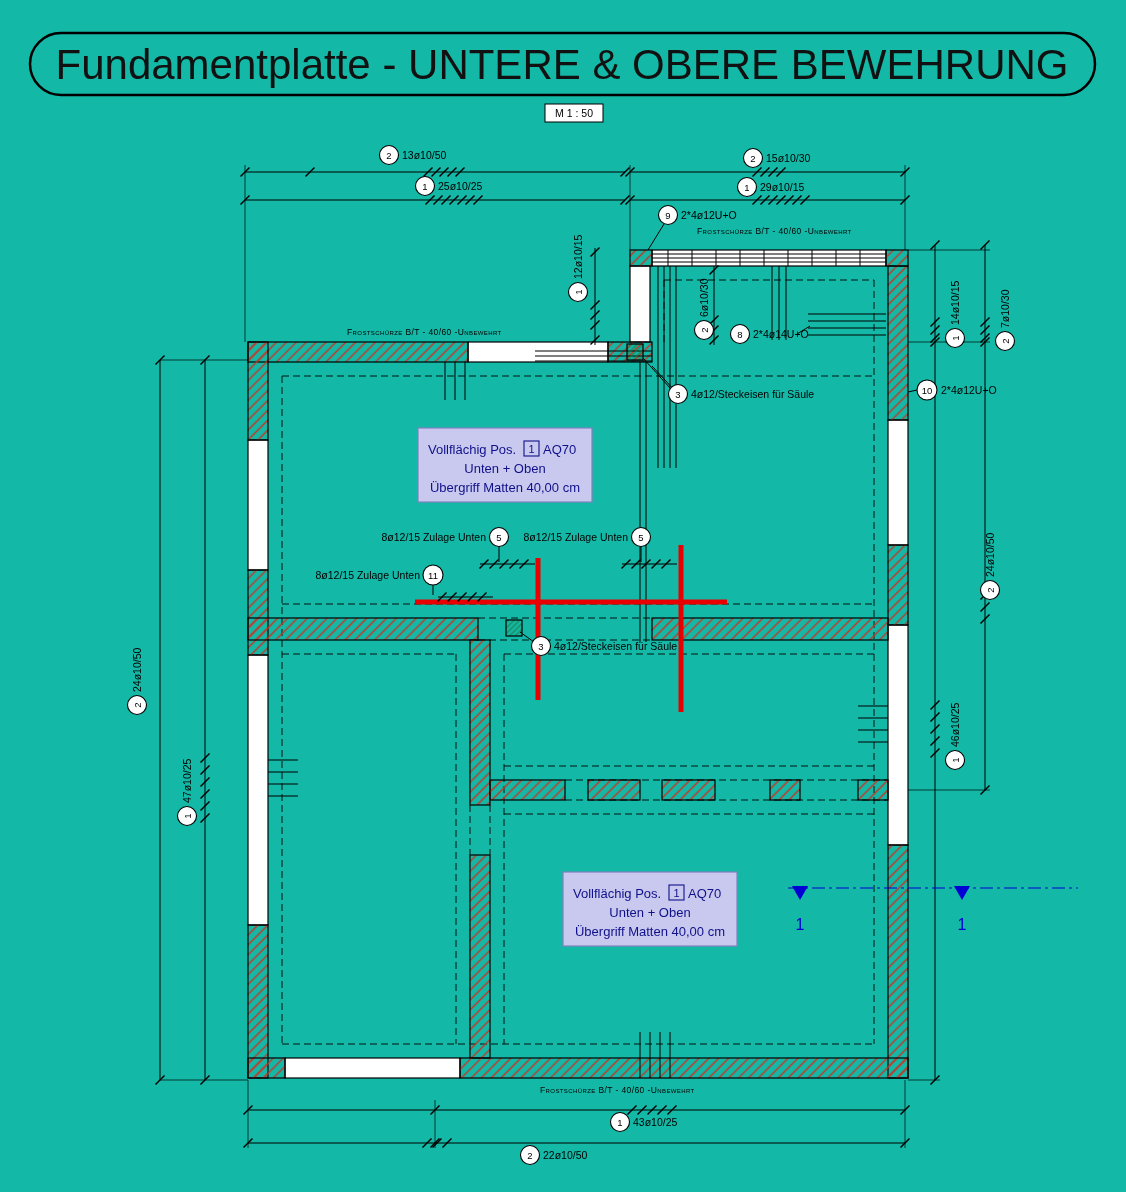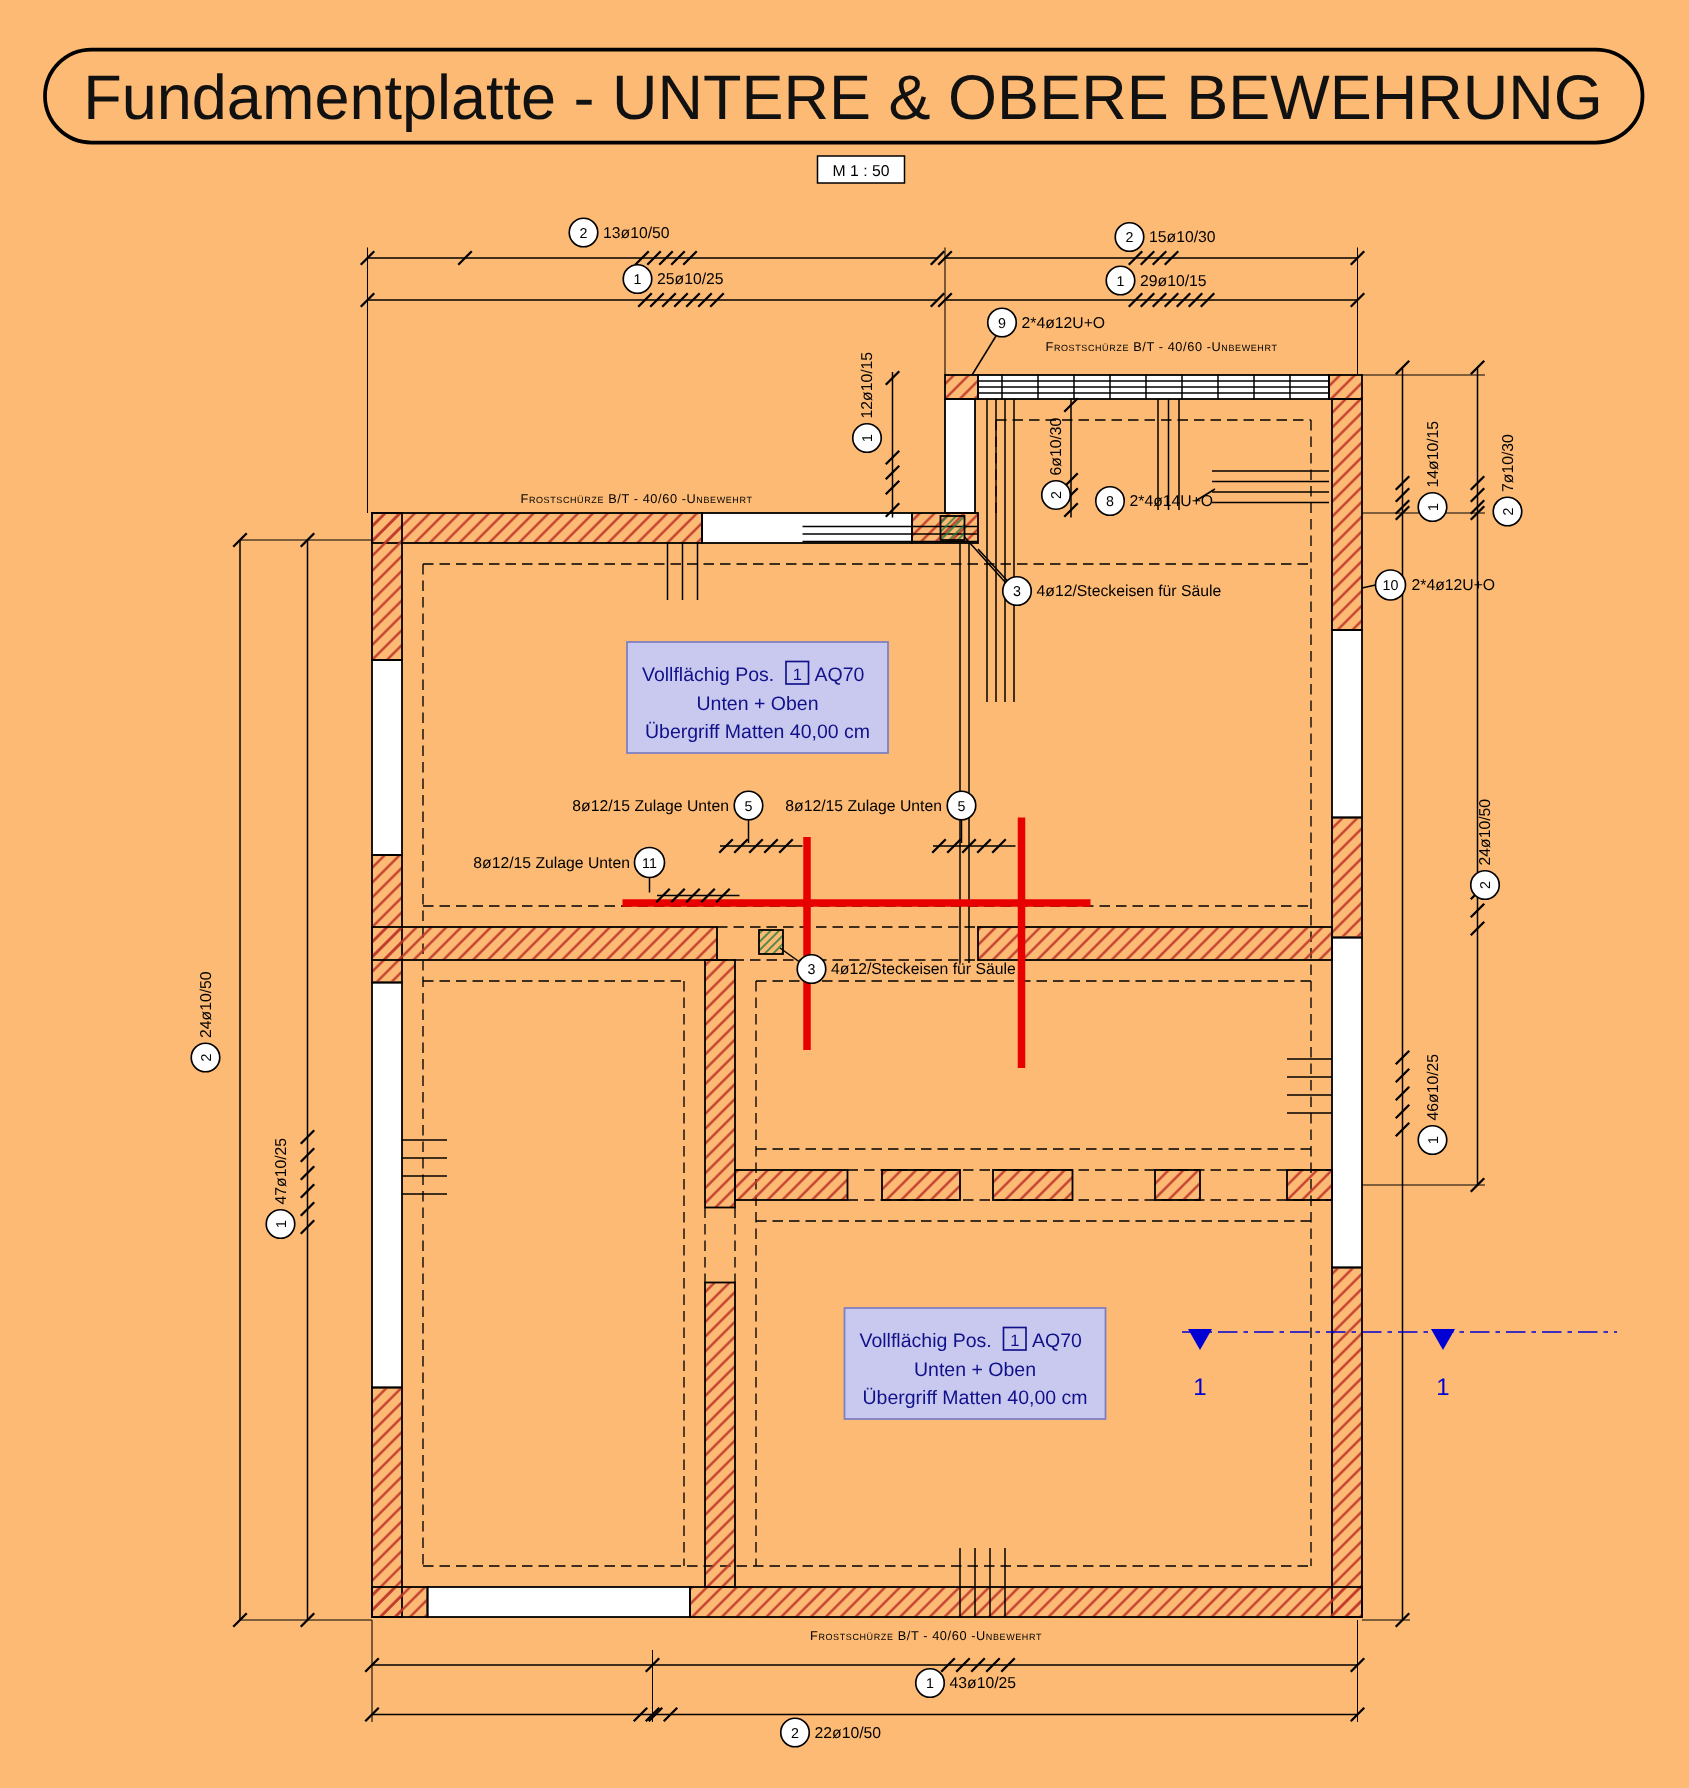--- a/index.html
+++ b/index.html
@@ -1,16 +1,16 @@
 <!DOCTYPE html>
 <html><head>
 <meta charset="utf-8">
 <style>
   html,body{margin:0;padding:0;background:#fff}
-  .page{position:relative;width:1126px;height:1192px;background:#fdba74;overflow:hidden}
+  .page{position:relative;width:1126px;height:1192px;background:#14b8a6;overflow:hidden}
   svg{display:block}
   .titlebox{fill:none;stroke:#000;stroke-width:2.5}
   .title{font-family:"Liberation Sans",sans-serif;font-size:42px;fill:#111}
   .lbl{font-family:"Liberation Sans",sans-serif;font-size:10.5px;fill:#000}
   .lbls{font-family:"Liberation Sans",sans-serif;font-size:8.5px;letter-spacing:.4px;font-variant:small-caps;fill:#000}
   .cnum{font-family:"Liberation Sans",sans-serif;font-size:9.5px;fill:#000;text-anchor:middle}
   .circ{fill:#fff;stroke:#000;stroke-width:1.1}
   .wall{fill:#fff;stroke:#000;stroke-width:1.2}
   .wallh{fill:url(#hatchRed);stroke:#000;stroke-width:1.2}
   .dash{stroke:#000;stroke-width:.9;stroke-dasharray:7 4;fill:none}

